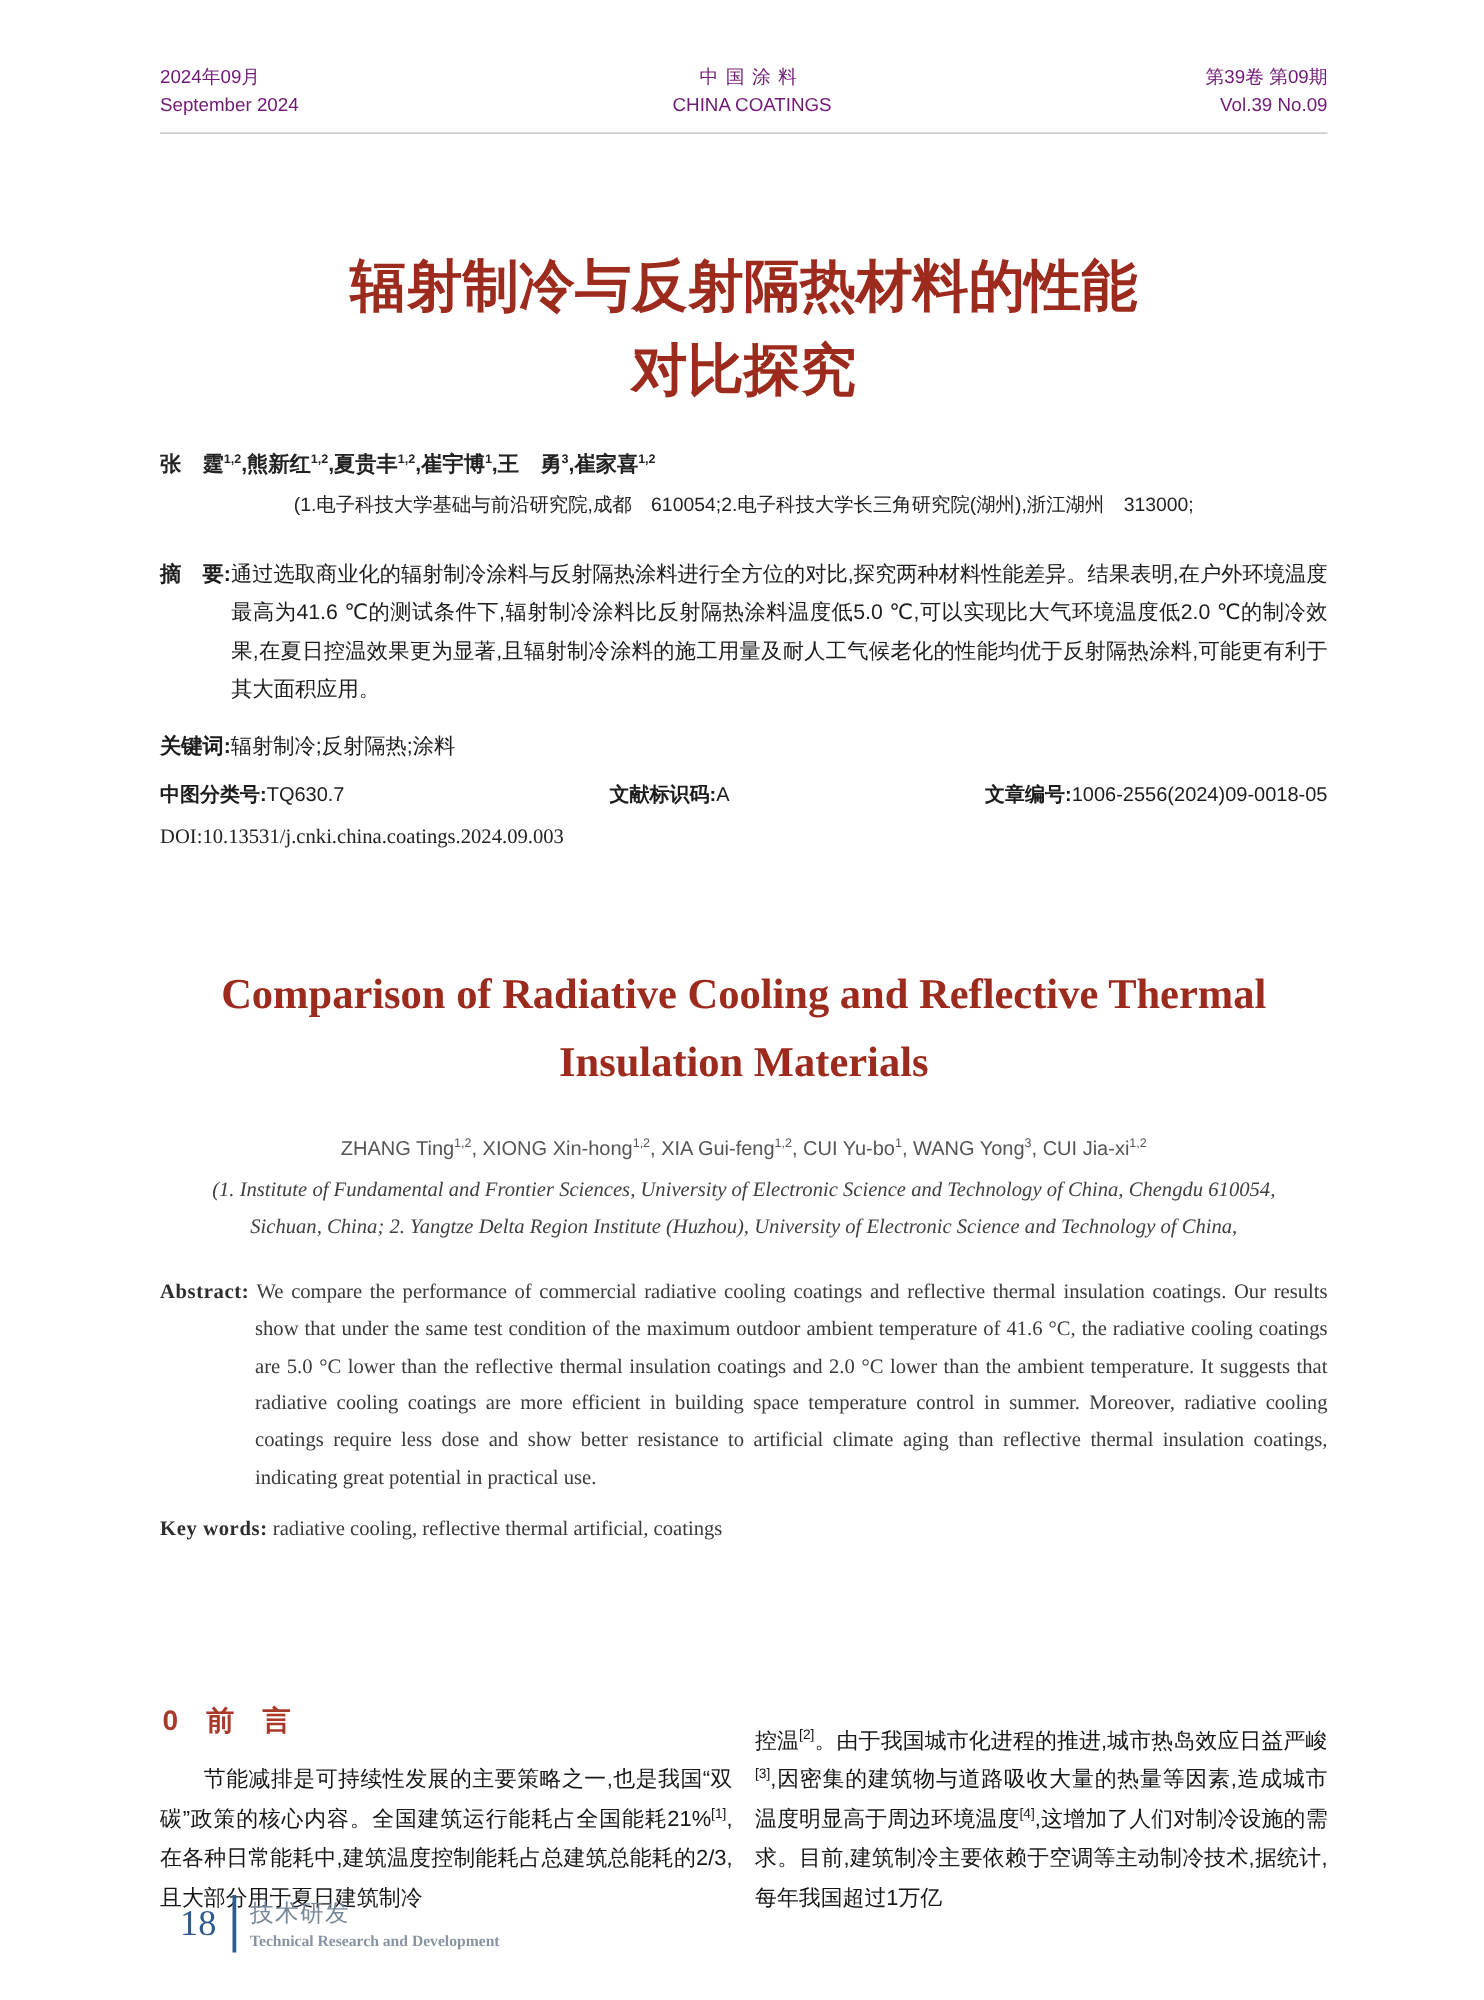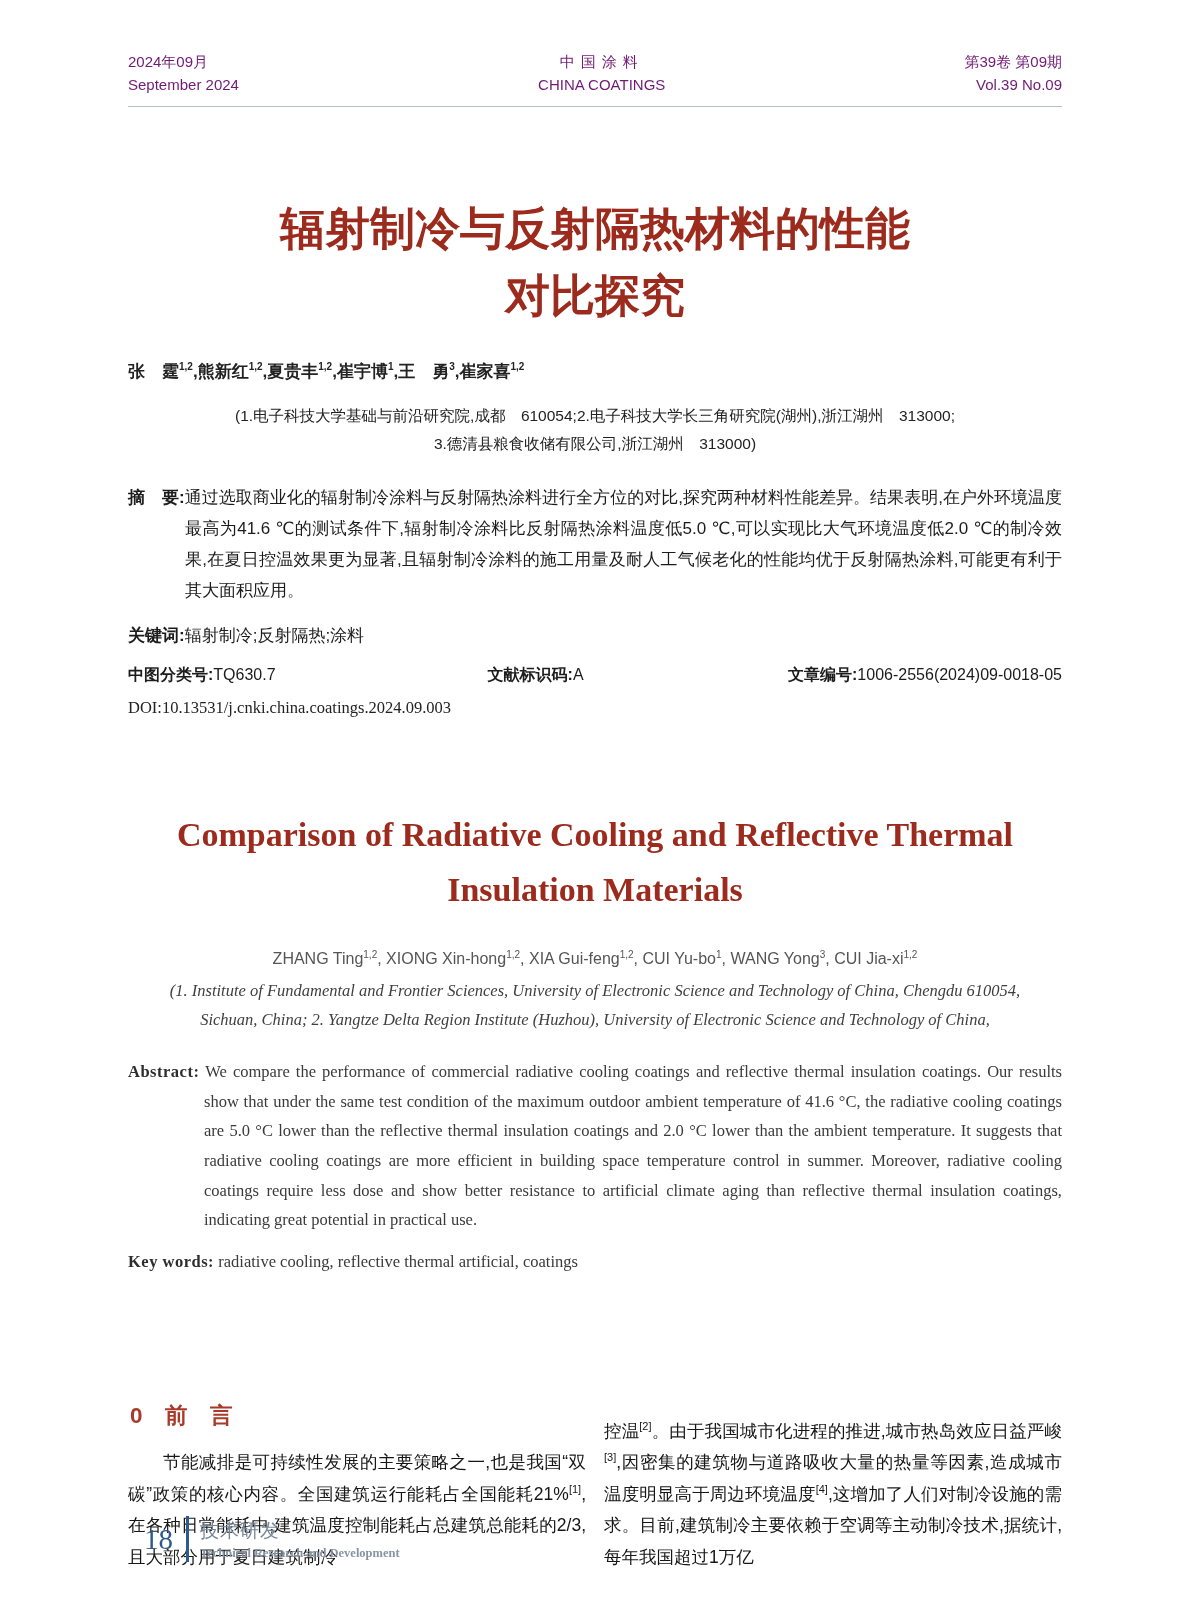--- a/index.html
+++ b/index.html
@@ -21,21 +21,21 @@
   .header .h-right{text-align:right;}
   .journal-cn{letter-spacing:6px;}
 
   
   .title-cn{
     margin-top:88px;text-align:center;color:#9c2b1d;
     font-weight:bold;font-size:45px;line-height:1.5;
   }
   .authors-cn{margin-top:28px;text-align:left;font-size:17px;font-weight:bold;color:#222;}
   .authors-cn sup,.authors-en sup{font-size:10px;}
-  .affil-cn{margin-top:19px;text-align:center;font-size:15.5px;line-height:1.8;color:#222;}
+  .affil-cn{margin-top:8px;text-align:center;font-size:15.5px;line-height:1.8;color:#222;}
 
   
   .abstract-cn{
     margin-top:26px;font-size:17px;line-height:1.82;text-align:justify;
     padding-left:57px;text-indent:-57px;color:#1c1c1c;
   }
   .abstract-cn .lbl,.keywords-cn .lbl{font-weight:bold;}
   .keywords-cn{margin-top:4px;font-size:17px;}
 
   .class-row{
@@ -109,21 +109,20 @@
     <div>辐射制冷与反射隔热材料的性能</div>
     <div>对比探究</div>
   </h1>
 
   <div class="authors-cn">
     <span><span>张　霆</span><sup>1,2</sup><span>,</span></span><span><span>熊新红</span><sup>1,2</sup><span>,</span></span><span><span>夏贵丰</span><sup>1,2</sup><span>,</span></span><span><span>崔宇博</span><sup>1</sup><span>,</span></span><span><span>王　勇</span><sup>3</sup><span>,</span></span><span><span>崔家喜</span><sup>1,2</sup><span></span></span>
   </div>
 
   <div class="affil-cn">
     <div>(1.电子科技大学基础与前沿研究院,成都　610054;2.电子科技大学长三角研究院(湖州),浙江湖州　313000;</div>
-    <div>3.德清县粮食收储有限公司,浙江湖州　313000)</div>
   </div>
 
   <p class="abstract-cn"><span class="lbl">摘　要:</span><span>通过选取商业化的辐射制冷涂料与反射隔热涂料进行全方位的对比,探究两种材料性能差异。结果表明,在户外环境温度最高为41.6 ℃的测试条件下,辐射制冷涂料比反射隔热涂料温度低5.0 ℃,可以实现比大气环境温度低2.0 ℃的制冷效果,在夏日控温效果更为显著,且辐射制冷涂料的施工用量及耐人工气候老化的性能均优于反射隔热涂料,可能更有利于其大面积应用。</span></p>
 
   <p class="keywords-cn"><span class="lbl">关键词:</span><span>辐射制冷;反射隔热;涂料</span></p>
 
   <div class="class-row">
     <div><span class="lbl">中图分类号:</span><span>TQ630.7</span></div>
     <div><span class="lbl">文献标识码:</span><span>A</span></div>
     <div class="c-right"><span class="lbl">文章编号:</span><span>1006-2556(2024)09-0018-05</span></div>

